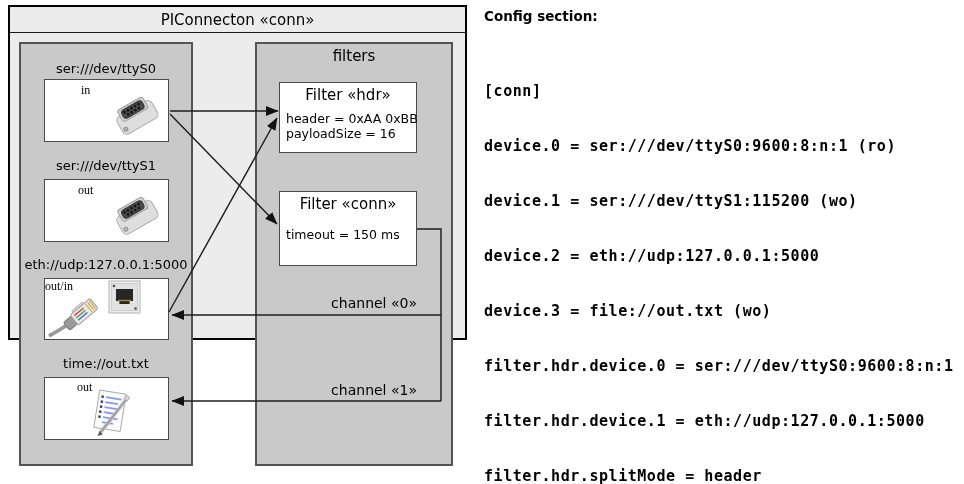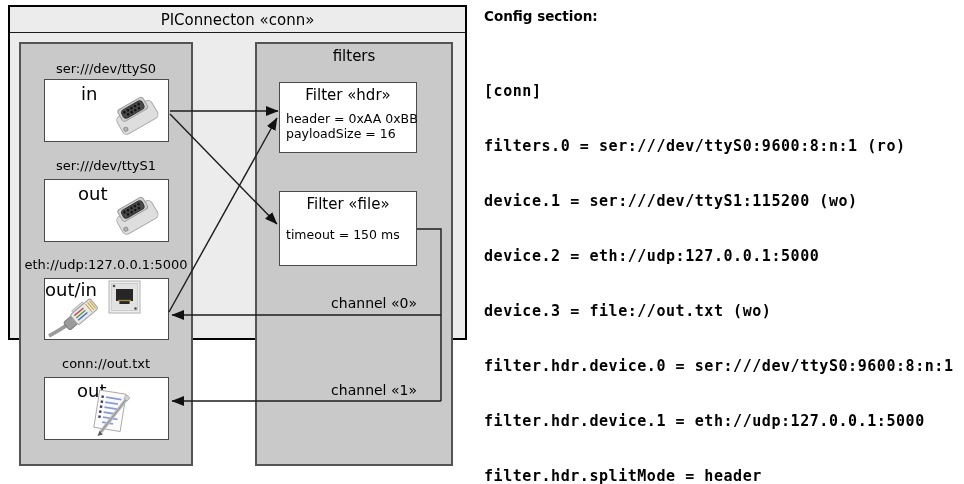--- a/index.html
+++ b/index.html
@@ -22,21 +22,21 @@
     position:absolute; background:#c9c9c9; border:2px solid #545454; box-sizing:border-box;
   }
   #left-comp  { left:9px;  top:35px; width:174px; height:424px;padding-left:32px; }
   #right-comp { left:245px; top:35px; width:198px; height:424px; }
 
   .dev-label { position:absolute; left:-12px; right:-12px; text-align:center; font-size:13px; white-space:nowrap; }
   .dev-box {
     position:absolute; left:23px; width:125px; height:63px;
     background:#fff; border:1.6px solid #4a4a4a; box-sizing:border-box; overflow:hidden;
   }
-  .port-label { position:absolute; font-size:18px; line-height:1.1; }
+  .port-label { position:absolute; font-size:12px; line-height:1.1;font-family:Liberation Serif, serif; }
   .dev-icon { position:absolute; }
 
   .filters-title { position:absolute; top:3px; left:0; right:0; text-align:center; font-size:15px; }
   .filter-box {
     position:absolute; left:22px; width:138px;
     background:#fff; border:1.6px solid #4a4a4a; box-sizing:border-box;
   }
   .filter-title { position:absolute; top:3px; left:0; right:0; text-align:center; font-size:15px; }
   .filter-param { position:absolute; left:6px; font-size:12.5px; white-space:nowrap; }
 
@@ -128,21 +128,21 @@
             <rect x="26" y="27" width="26" height="13" rx="2" fill="#e8e8e8" stroke="#9c9c9c"></rect>
             <line x1="29" y1="30.2" x2="41" y2="30.2" stroke="#c4504a" stroke-width="1.4"></line>
             <line x1="29" y1="33.2" x2="41" y2="33.2" stroke="#4d9e4d" stroke-width="1.4"></line>
             <line x1="29" y1="36.2" x2="41" y2="36.2" stroke="#4a68bd" stroke-width="1.4"></line>
             <path d="M45 28.5 v10 M47.6 28.5 v10 M50 28.5 v10" stroke="#c9a227" stroke-width="1"></path>
           </g>
         </g>
       </svg>
     </div>
 
-    <div class="dev-label" style="top:312px;">conn://out.txt</div>
+    <div class="dev-label" style="top:312px;">time://out.txt</div>
     <div class="dev-box" style="top:333px;">
       <span class="port-label" style="left:32px; top:3px;">out</span>
       <svg class="dev-icon" style="left:44px; top:8px;" width="46" height="53" viewBox="0 0 50 56">
         <g transform="rotate(9 25 28)">
           <rect x="8" y="6" width="29" height="41" fill="#fbfbfb" stroke="#a8a8a8"></rect>
           <g stroke="#8c9ade" stroke-width="2">
             <line x1="16" y1="12.5" x2="33" y2="12.5"></line>
             <line x1="16" y1="18" x2="30" y2="18"></line>
             <line x1="16" y1="23.5" x2="33" y2="23.5"></line>
             <line x1="16" y1="29" x2="29" y2="29"></line>
@@ -170,21 +170,21 @@
   <div class="compartment" id="right-comp">
     <div class="filters-title">filters</div>
 
     <div class="filter-box" style="top:38px; height:71px;">
       <div class="filter-title">Filter «hdr»</div>
       <div class="filter-param" style="top:28px;">header = 0xAA 0xBB</div>
       <div class="filter-param" style="top:43px;">payloadSize = 16</div>
     </div>
 
     <div class="filter-box" style="top:147px; height:75px;">
-      <div class="filter-title">Filter «file»</div>
+      <div class="filter-title">Filter «conn»</div>
       <div class="filter-param" style="top:35px;">timeout = 150 ms</div>
     </div>
 
     <div class="channel-label" style="top:251px;">channel «0»</div>
     <div class="channel-label" style="top:338px;">channel «1»</div>
   </div>
 </div>
 
 <svg id="overlay" xmlns="http://www.w3.org/2000/svg">
   <defs>
@@ -198,21 +198,21 @@
     <path d="M169,312 L277,118" marker-end="url(#arr)"></path>
     <path d="M417,229 L441,229 L441,401"></path>
     <path d="M441,315 L172,315" marker-end="url(#arr)"></path>
     <path d="M441,401 L172,401" marker-end="url(#arr)"></path>
   </g>
 </svg>
 
 <div class="config-heading">Config section:</div>
 <div class="config-block">
   <div>[conn]</div>
-  <div>filters.0 = ser:///dev/ttyS0:9600:8:n:1 (ro)</div>
+  <div>device.0 = ser:///dev/ttyS0:9600:8:n:1 (ro)</div>
   <div>device.1 = ser:///dev/ttyS1:115200 (wo)</div>
   <div>device.2 = eth://udp:127.0.0.1:5000</div>
   <div>device.3 = file://out.txt (wo)</div>
   <div>filter.hdr.device.0 = ser:///dev/ttyS0:9600:8:n:1</div>
   <div>filter.hdr.device.1 = eth://udp:127.0.0.1:5000</div>
   <div>filter.hdr.splitMode = header</div>
   
   
   
   

